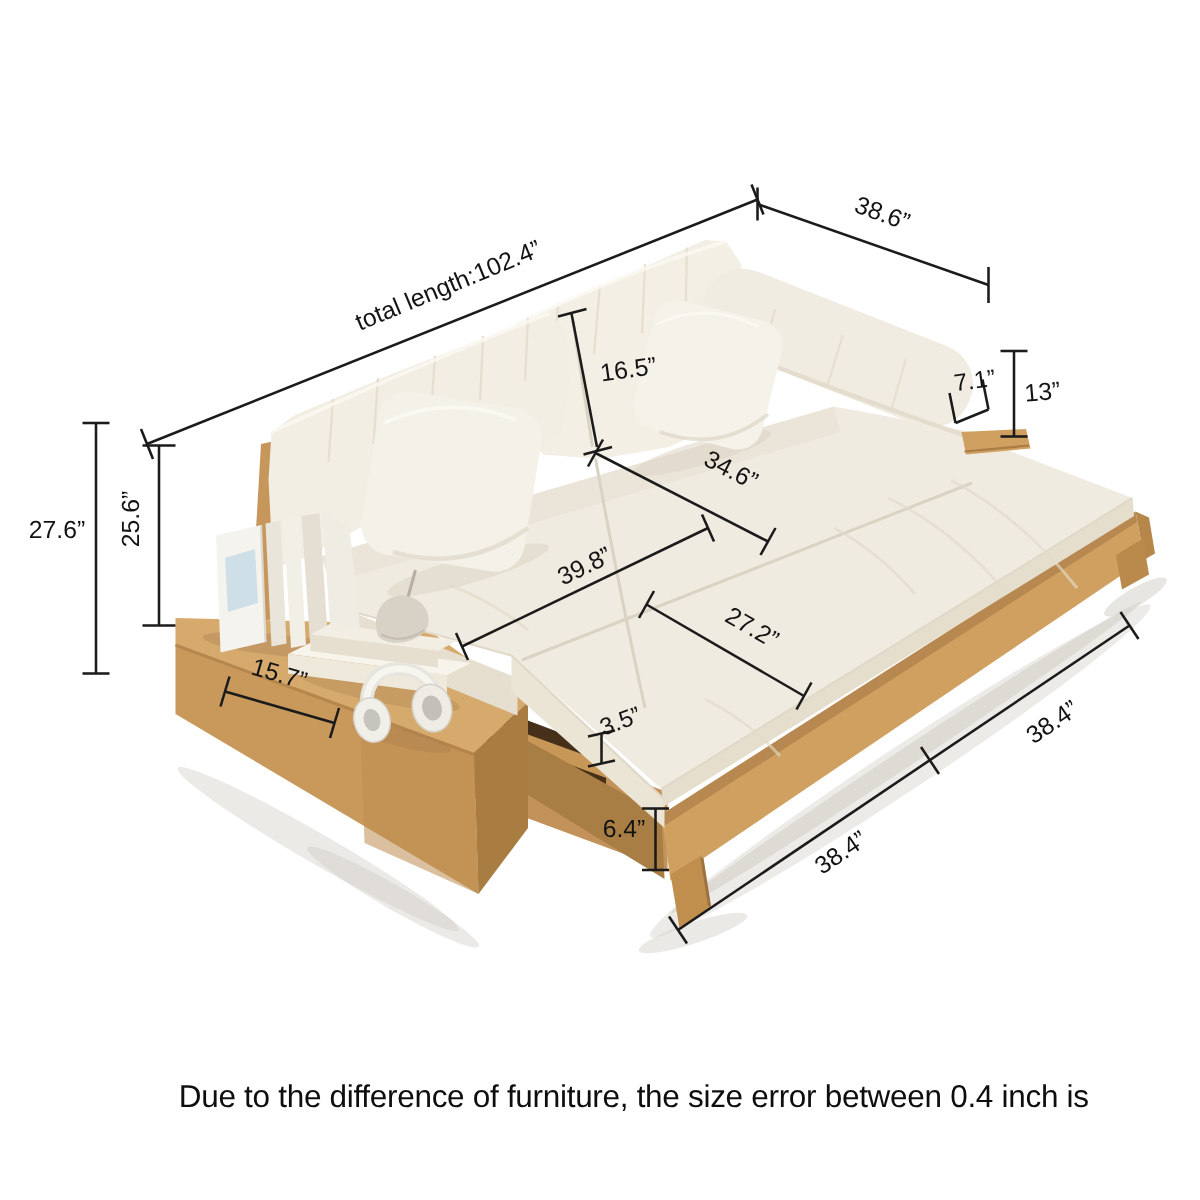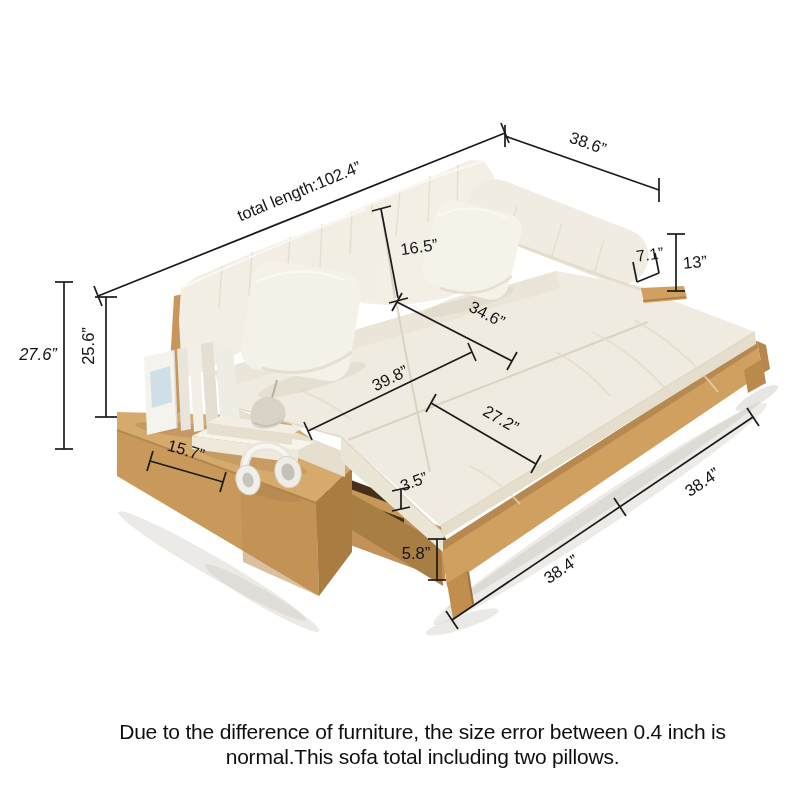--- a/index.html
+++ b/index.html
@@ -14,21 +14,21 @@
   #d-71{left:650px;top:255px;--r:-8deg;font-size:16px;}
   #d-13{left:695px;top:262px;--r:-5deg;}
   #d-346{left:487px;top:314px;--r:27deg;}
   #d-398{left:390px;top:378px;--r:-26deg;}
   #d-272{left:501px;top:419px;--r:30deg;}
   #d-35{left:414px;top:482px;--r:-20deg;font-size:16px;}
   #d-78{left:416px;top:553px;--r:0deg;}
   #d-384a{left:561px;top:569px;--r:-34deg;}
   #d-384b{left:702px;top:482px;--r:-34deg;}
   #d-157{left:186px;top:450px;--r:16deg;}
-  #d-276{left:38px;top:354px;font-style:italic;--r:0deg;}
+  #d-276{left:38px;top:354px;--r:0deg;}
   #d-256{left:88px;top:346px;--r:-90deg;}
   .caption{position:absolute;left:0;right:0;top:719px;text-align:center;
            font:400 21px/25px "Liberation Sans",sans-serif;color:#0e0e0e;letter-spacing:-0.2px;margin-left:45px;}
 </style>
 </head>
 <body>
 
 <div class="stage">
 
 <svg width="800" height="800" viewBox="0 0 800 800">
@@ -260,24 +260,23 @@
 
   <div class="dim" id="d-total">total length:102.4”</div>
   <div class="dim" id="d-386">38.6”</div>
   <div class="dim" id="d-165">16.5”</div>
   <div class="dim" id="d-71">7.1”</div>
   <div class="dim" id="d-13">13”</div>
   <div class="dim" id="d-346">34.6”</div>
   <div class="dim" id="d-398">39.8”</div>
   <div class="dim" id="d-272">27.2”</div>
   <div class="dim" id="d-35">3.5”</div>
-  <div class="dim" id="d-78">5.8”</div>
+  <div class="dim" id="d-78">6.4”</div>
   <div class="dim" id="d-384a">38.4”</div>
   <div class="dim" id="d-384b">38.4”</div>
   <div class="dim" id="d-157">15.7”</div>
   <div class="dim" id="d-276">27.6”</div>
   <div class="dim" id="d-256">25.6”</div>
 
   <div class="caption">
     <div>Due to the difference of furniture, the size error between 0.4 inch is</div>
-    <div>normal.This sofa total including two pillows.</div>
   </div>
 </div>
 
 </body></html>

